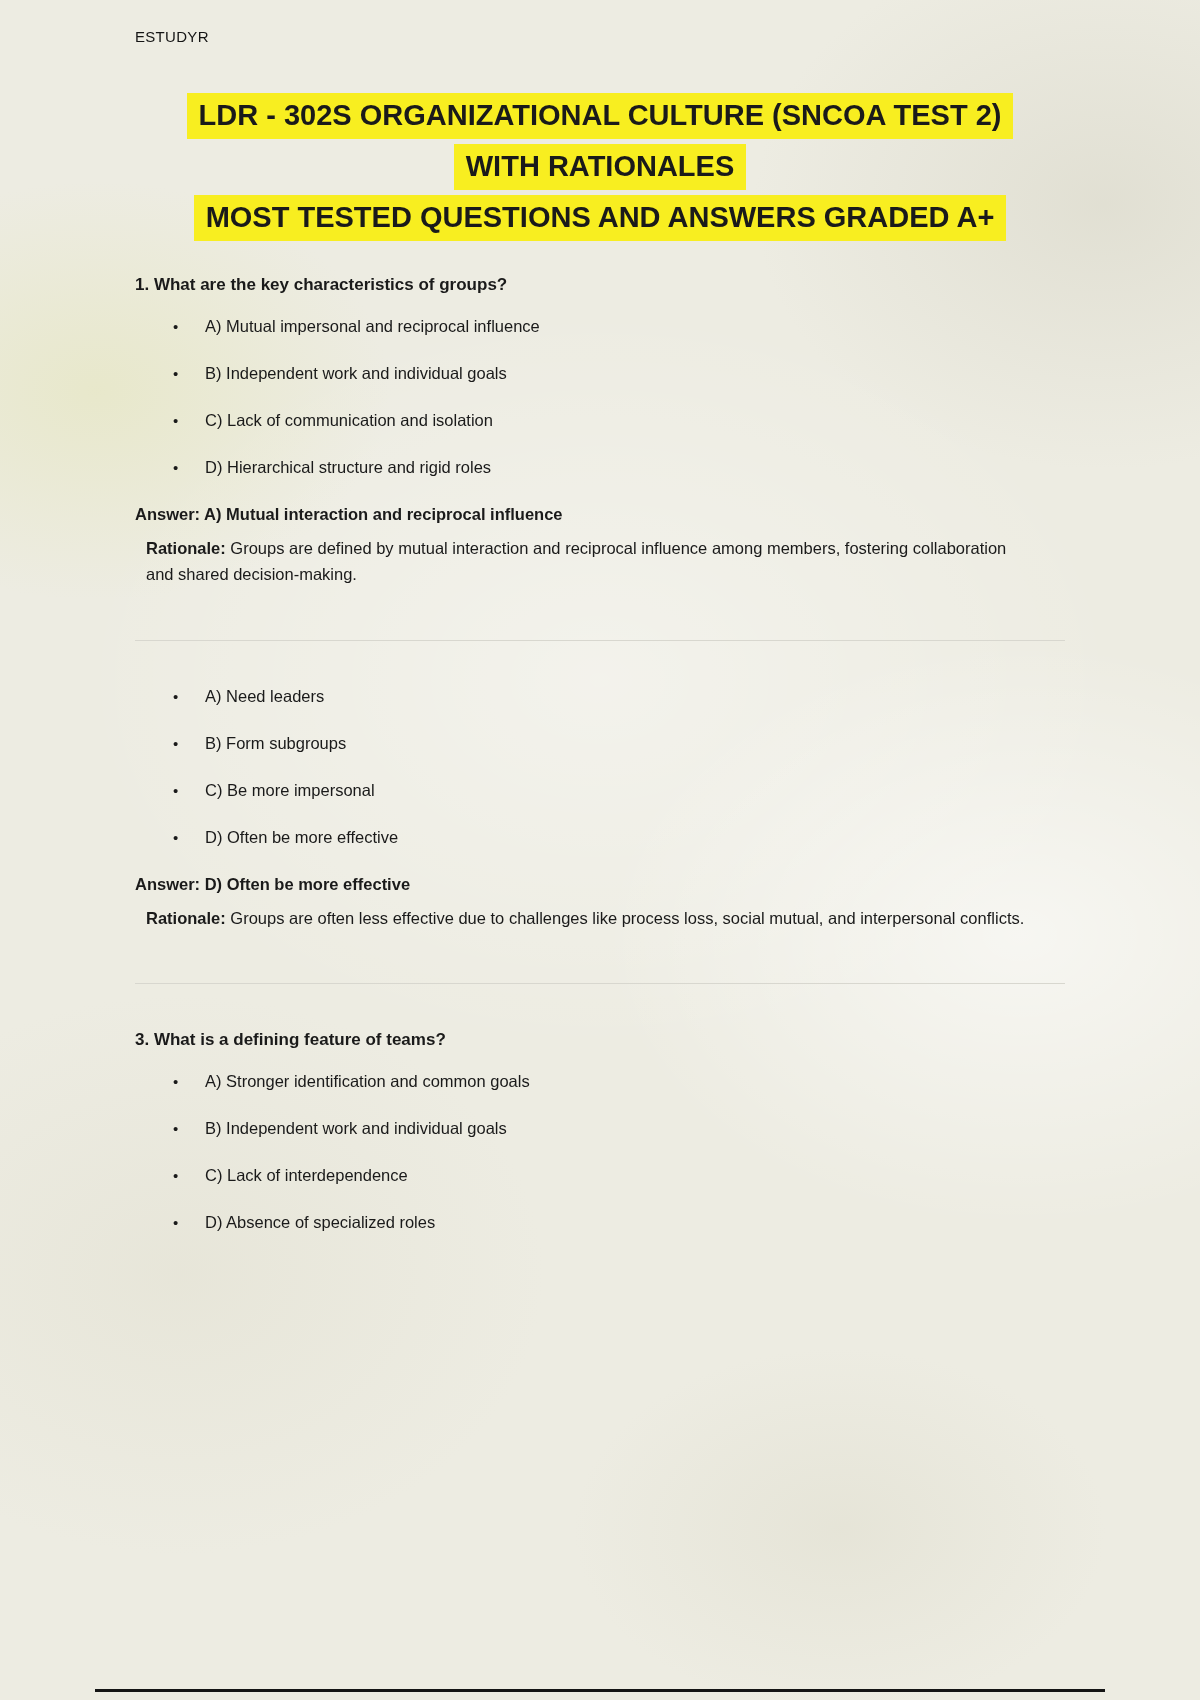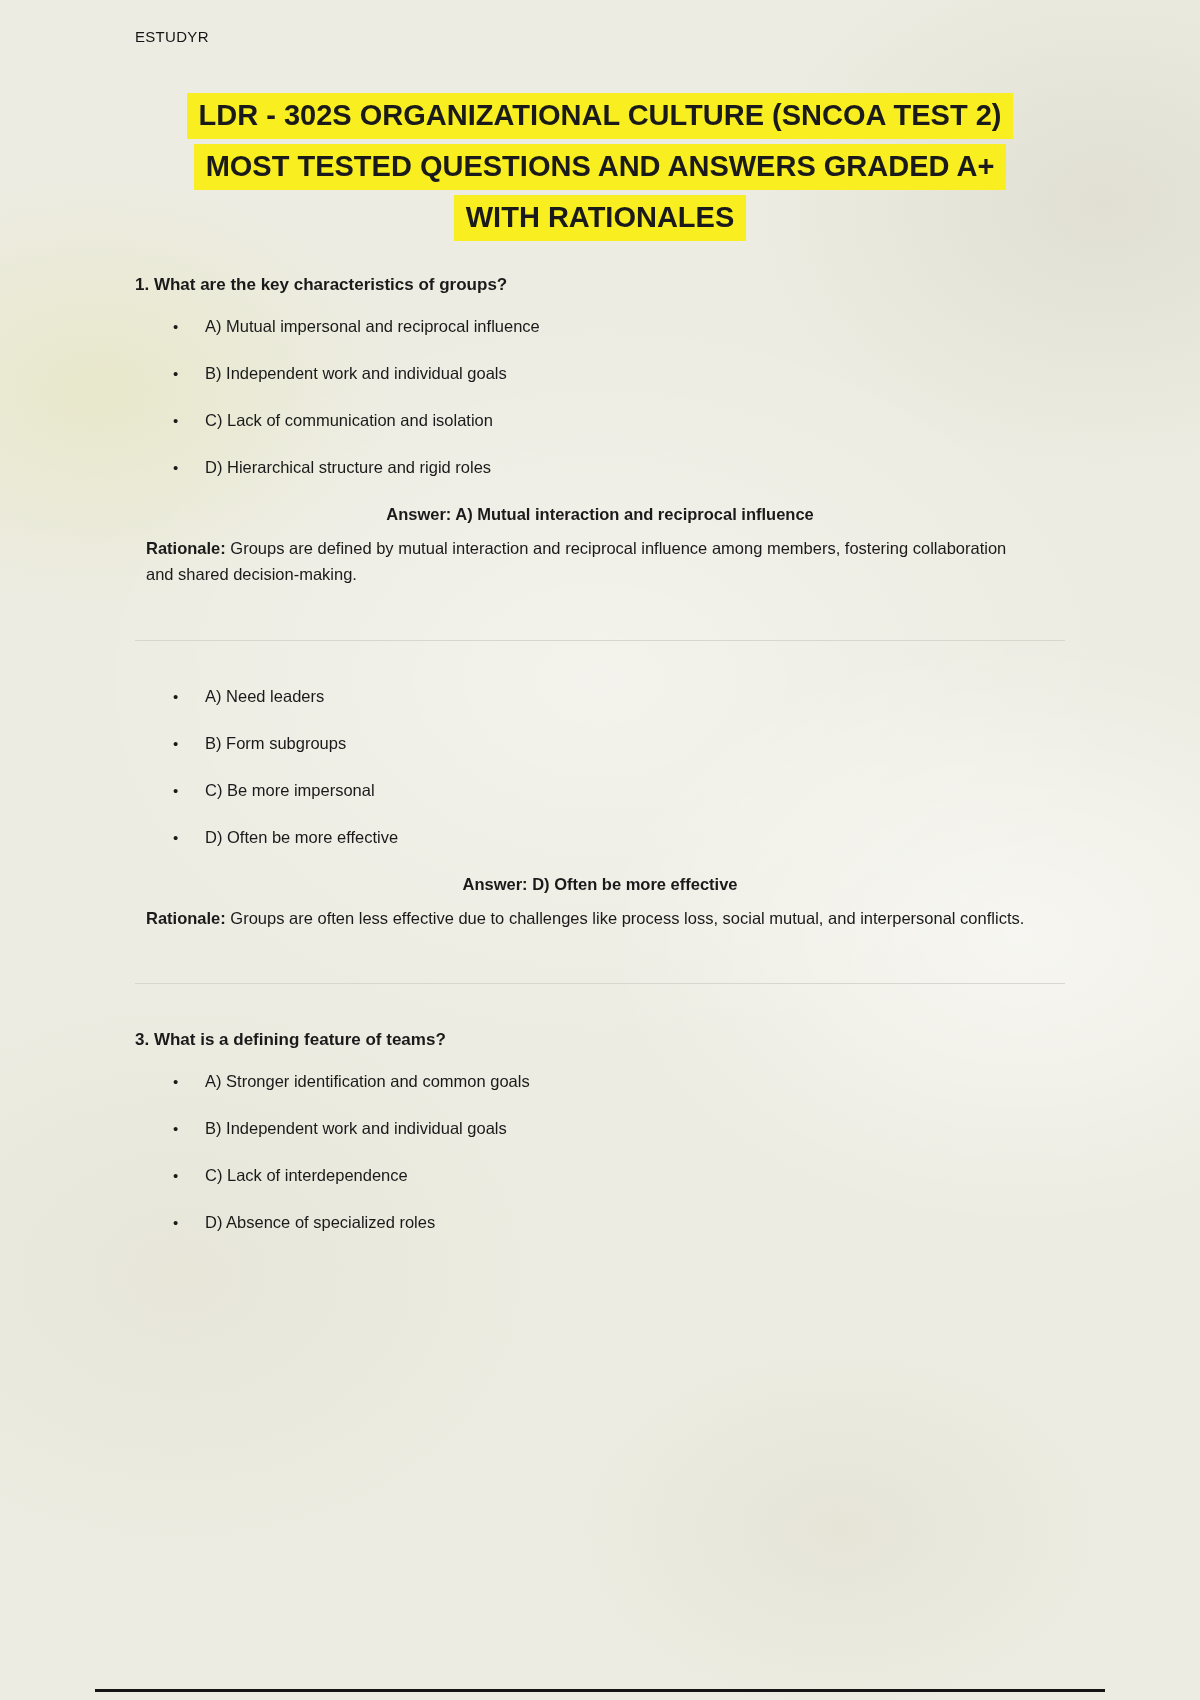--- a/index.html
+++ b/index.html
@@ -63,21 +63,20 @@
     width: 14px;
     margin-left: 38px;
     margin-right: 18px;
     font-size: 15px;
     flex: 0 0 auto;
   }
   .answer {
     font-weight: bold;
     font-size: 16.5px;
     margin: 0 0 5px 0;
-    text-align: center;
   }
   .rationale {
     font-size: 16.5px;
     line-height: 1.6;
     margin: 11px;
     max-width: 880px;
   }
   .rationale .b { font-weight: bold; }
   .divider {
     border: none;
@@ -96,22 +95,22 @@
 </style>
 </head>
 <body>
 
 <div class="page">
 
   <div class="brand">ESTUDYR</div>
 
   <h1 class="title">
     <span class="hl">LDR - 302S ORGANIZATIONAL CULTURE (SNCOA TEST 2)</span>
+    <span class="hl">WITH RATIONALES</span>
     <span class="hl">MOST TESTED QUESTIONS AND ANSWERS GRADED A+</span>
-    <span class="hl">WITH RATIONALES</span>
   </h1>
 
   <section class="question">
     <p class="q-text">1. What are the key characteristics of groups?</p>
     <ul class="options">
       <li class="option">
         <span class="bullet">•</span>
         <span>A) Mutual impersonal and reciprocal influence</span>
       </li>
       <li class="option">

